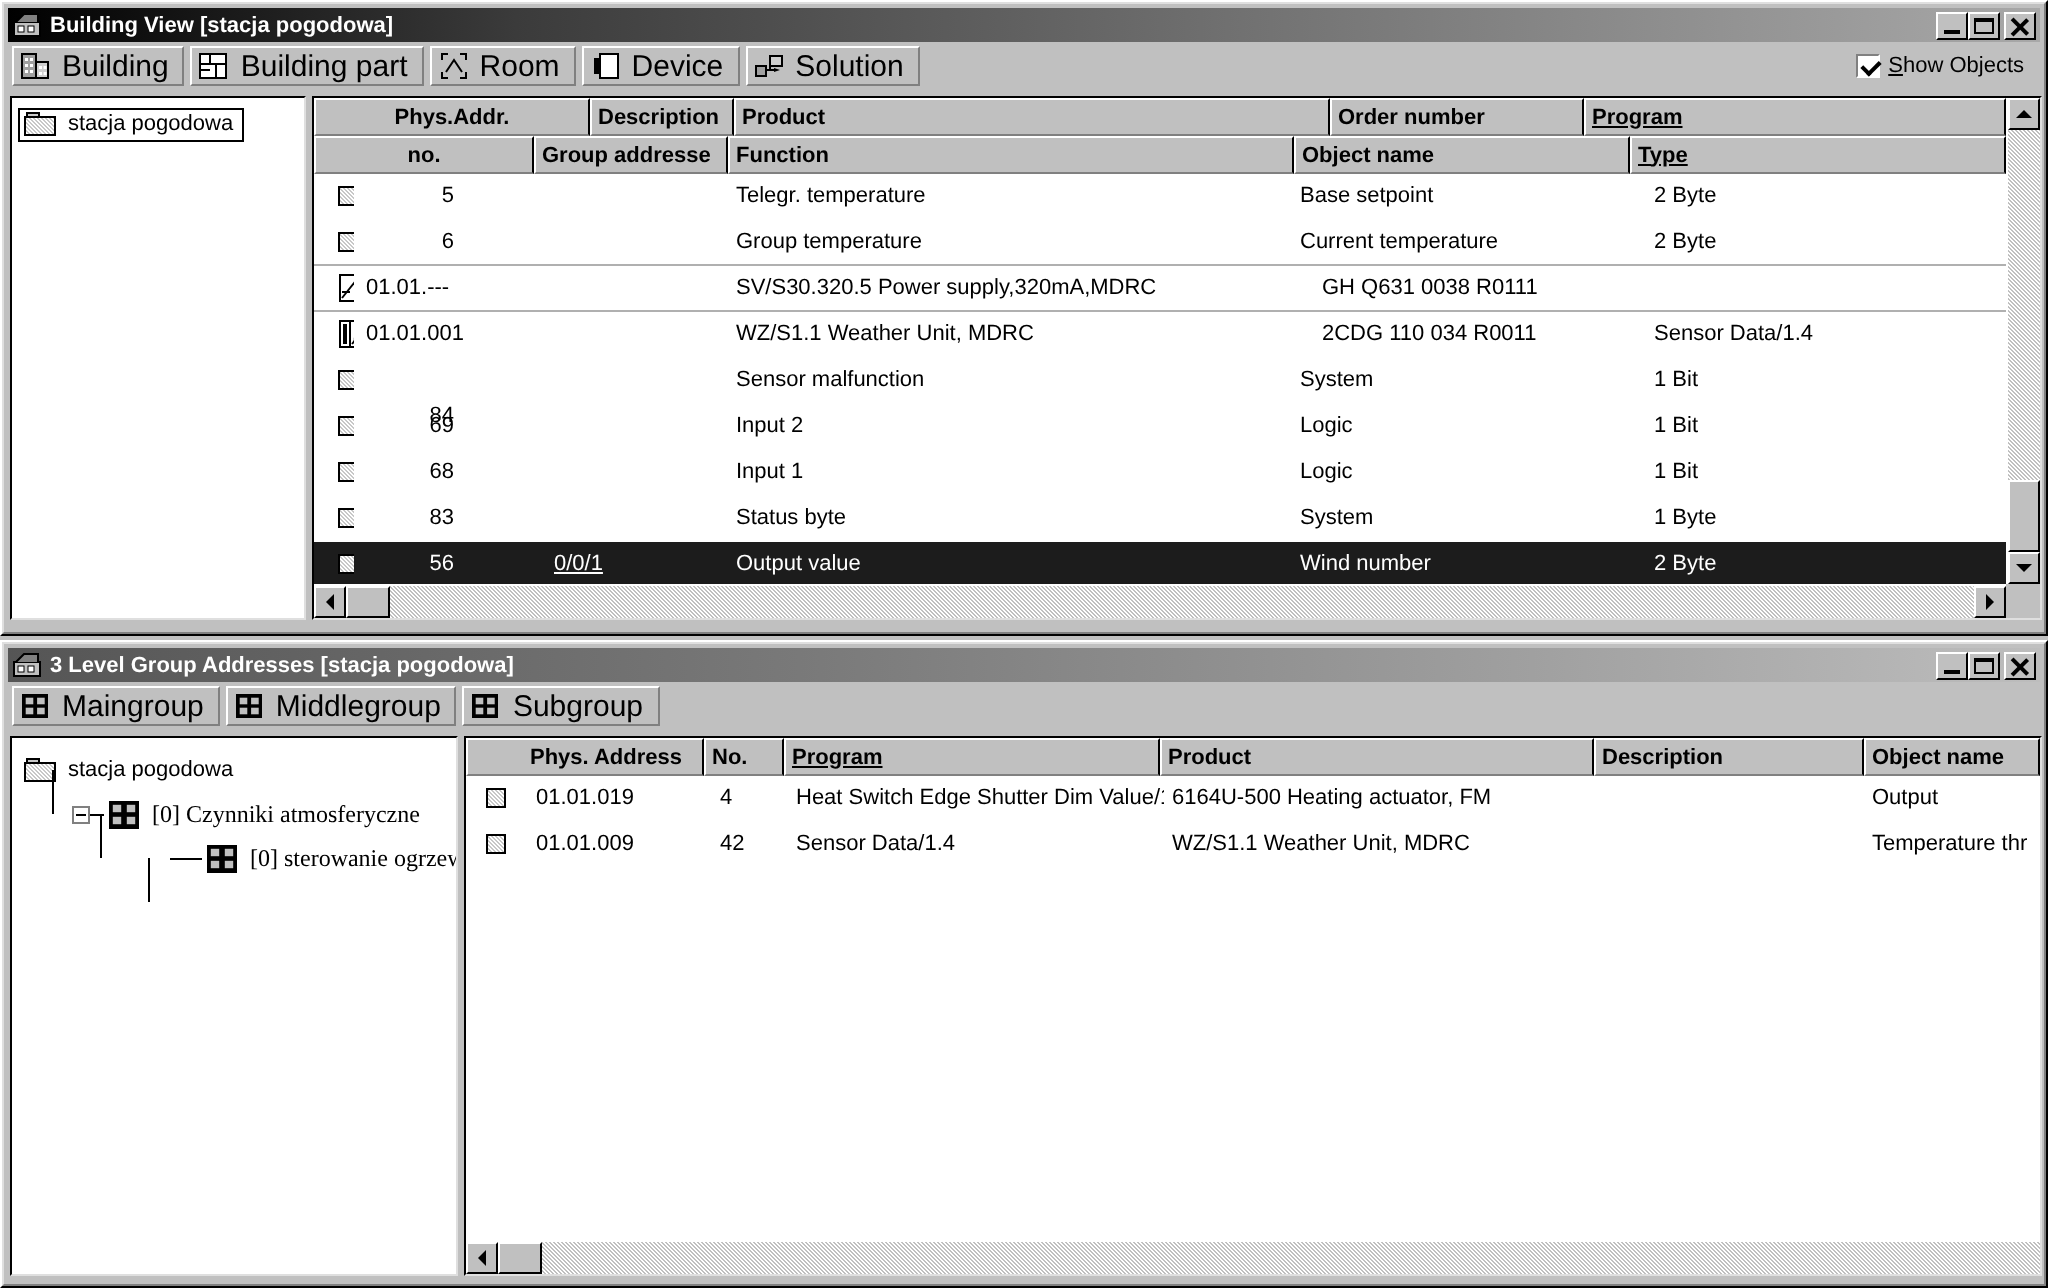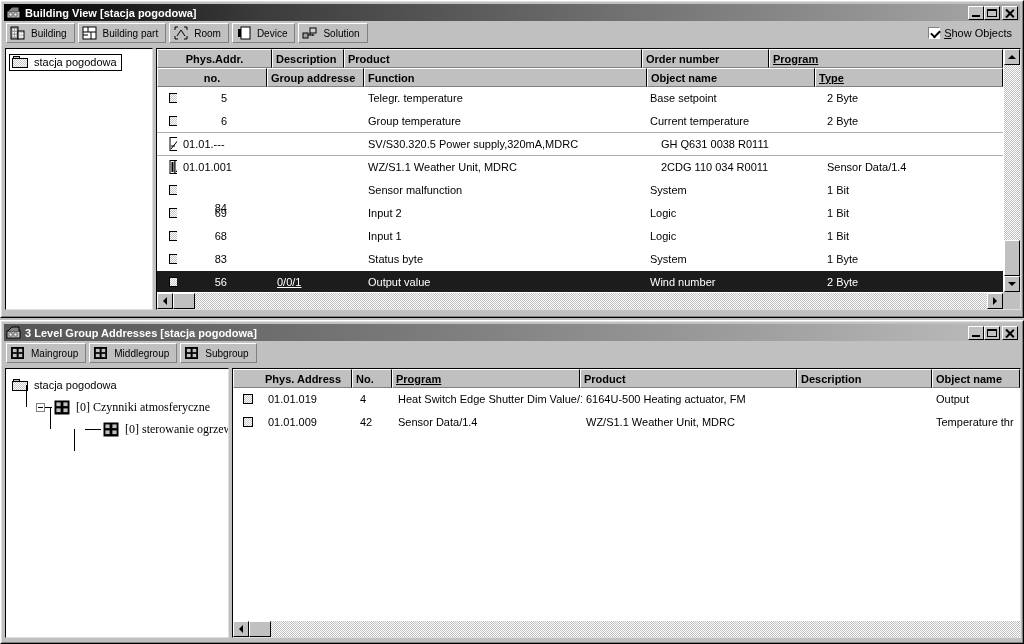--- a/index.html
+++ b/index.html
@@ -46,21 +46,21 @@
   .tbtn .cl{transform:rotate(45deg);}
   .tbtn .cl2{transform:rotate(-45deg);}
 
   
   .toolbar{height:22px;display:flex;align-items:center;padding:1px 2px;position:relative;}
   .tbutton{height:20px;display:flex;align-items:center;padding:0 7px 0 3px;
     background:#c0c0c0;box-sizing:border-box;margin-right:3px;
     border-top:1px solid #ffffff;border-left:1px solid #ffffff;
     border-right:1px solid #808080;border-bottom:1px solid #808080;white-space:nowrap;}
   .tbutton .ico{width:16px;height:16px;margin-right:5px;flex:0 0 16px;position:relative;}
-  .tbutton .lbl{font-size:10px;}
+  .tbutton .lbl{font-size:15px;}
   .showobj{margin-left:auto;display:flex;align-items:center;padding-right:6px;}
   .cbx{width:12px;height:12px;background:#fff;margin-right:4px;position:relative;
        border-top:1px solid #808080;border-left:1px solid #808080;
        border-right:1px solid #ffffff;border-bottom:1px solid #ffffff;box-sizing:border-box;}
   .cbx:after{content:"";position:absolute;left:2px;top:5px;width:3px;height:3px;
     border-left:2px solid #000;border-bottom:2px solid #000;transform:rotate(-45deg);}
   .cbx.k:after{left:2px;top:2px;width:7px;height:4px;}
 
   
   .hdrrow{display:flex;height:19px;background:#c0c0c0;box-sizing:border-box;}
@@ -238,21 +238,21 @@
           </span>
         </div>
       </div>
     </div>
 
     <div class="sunken2" style="position:absolute;left:155px;top:47px;width:865px;height:262px;background:#fff;box-sizing:border-box;overflow:hidden;">
 
       <div style="position:absolute;left:0;top:0;right:17px;bottom:17px;overflow:hidden;">
 
         <div class="hdrrow">
-          <div class="hcell ctr" style="width:115px">
+          <div class="hcell ctr" style="width:138px">
               <span>Phys.Addr.</span>
             </div>
           <div class="hcell" style="width:72px">
               <span>Description</span>
             </div>
           <div class="hcell" style="width:298px">
               <span>Product</span>
             </div>
           <div class="hcell" style="width:127px">
               <span>Order number</span>

